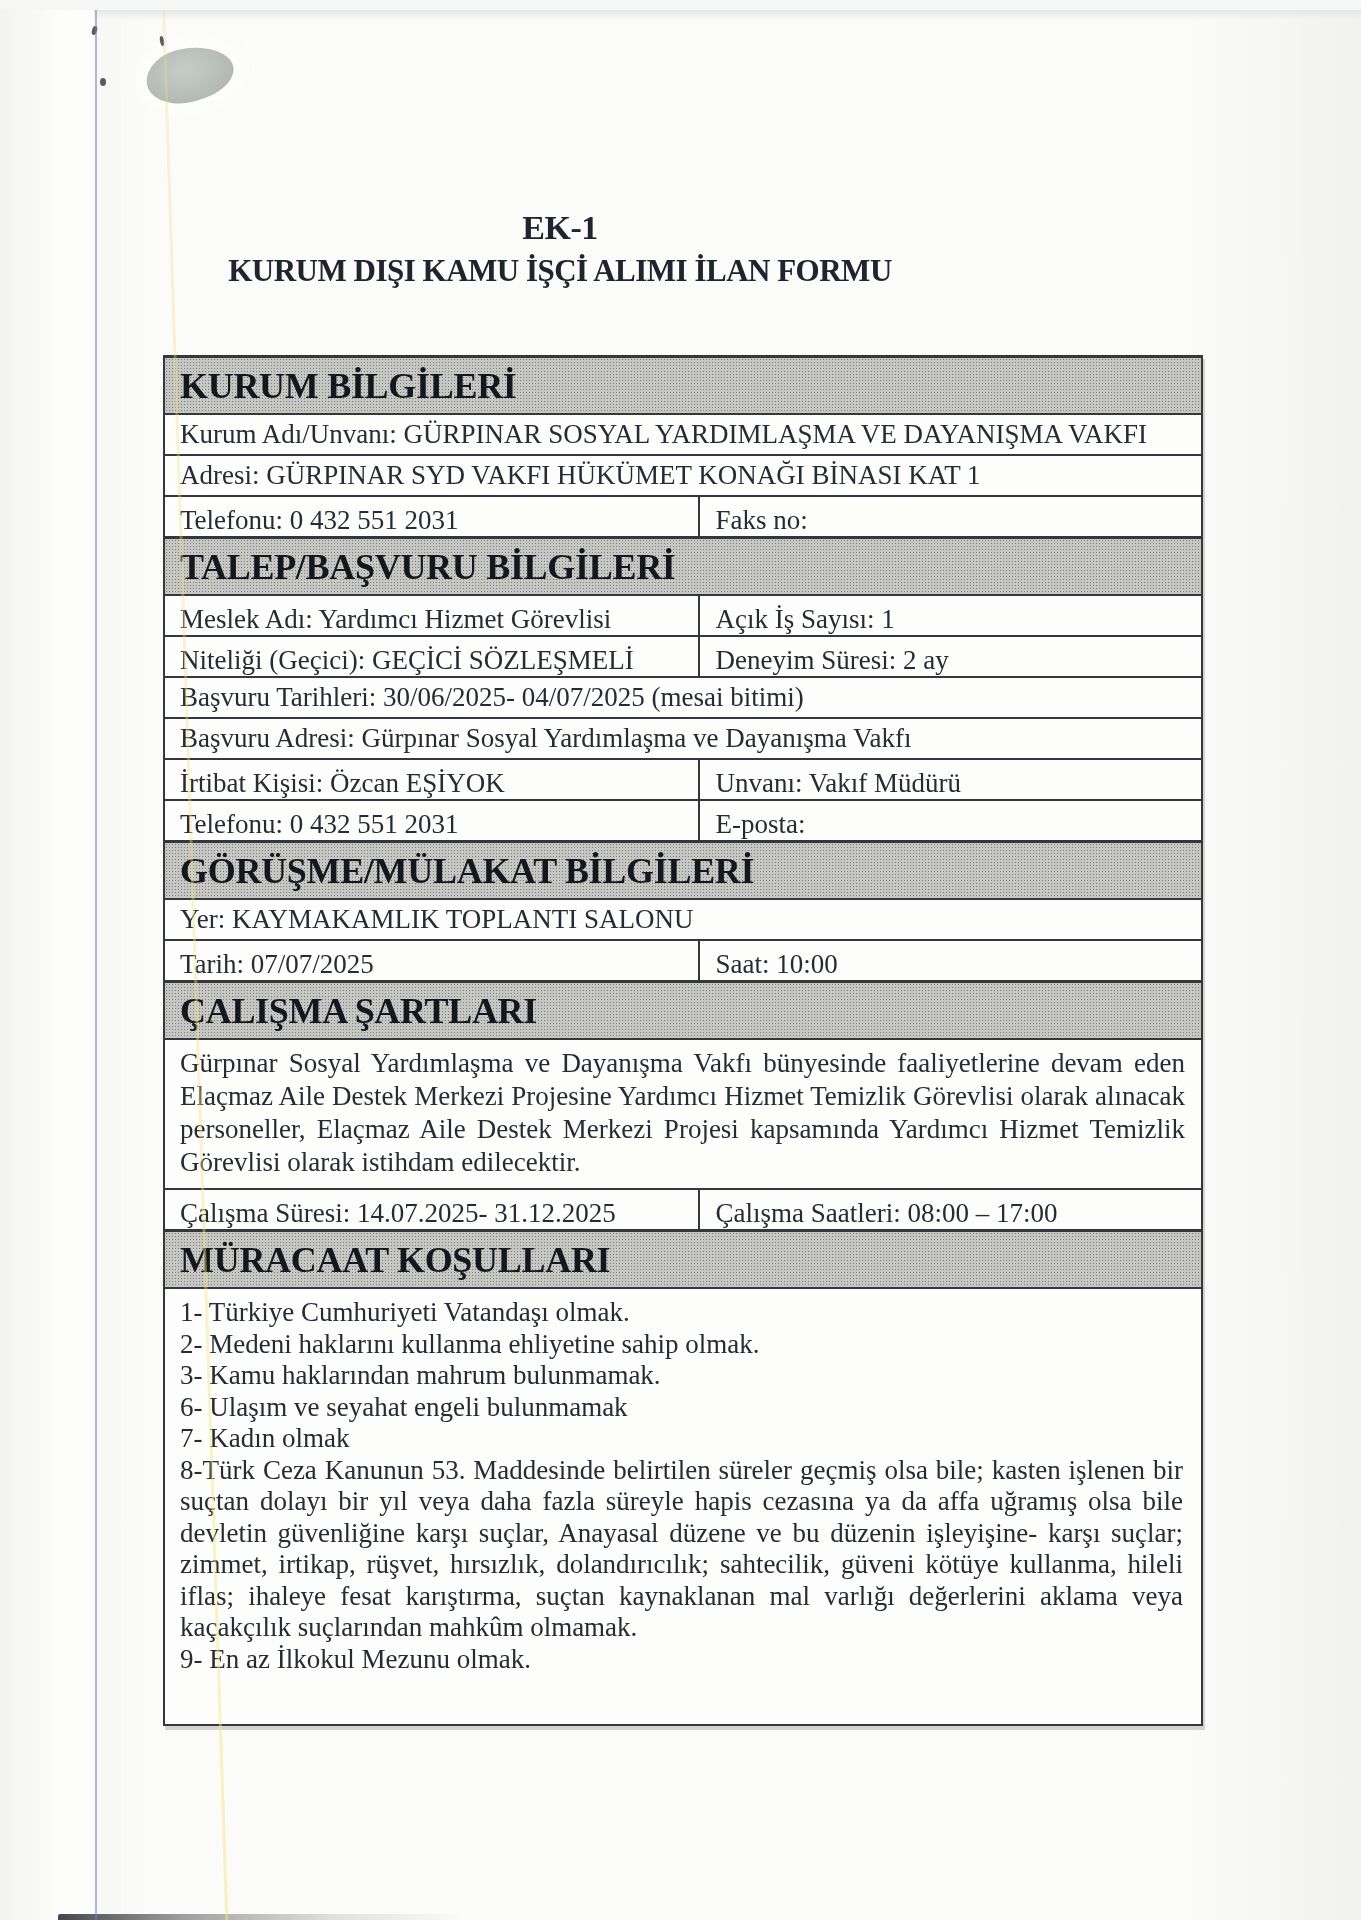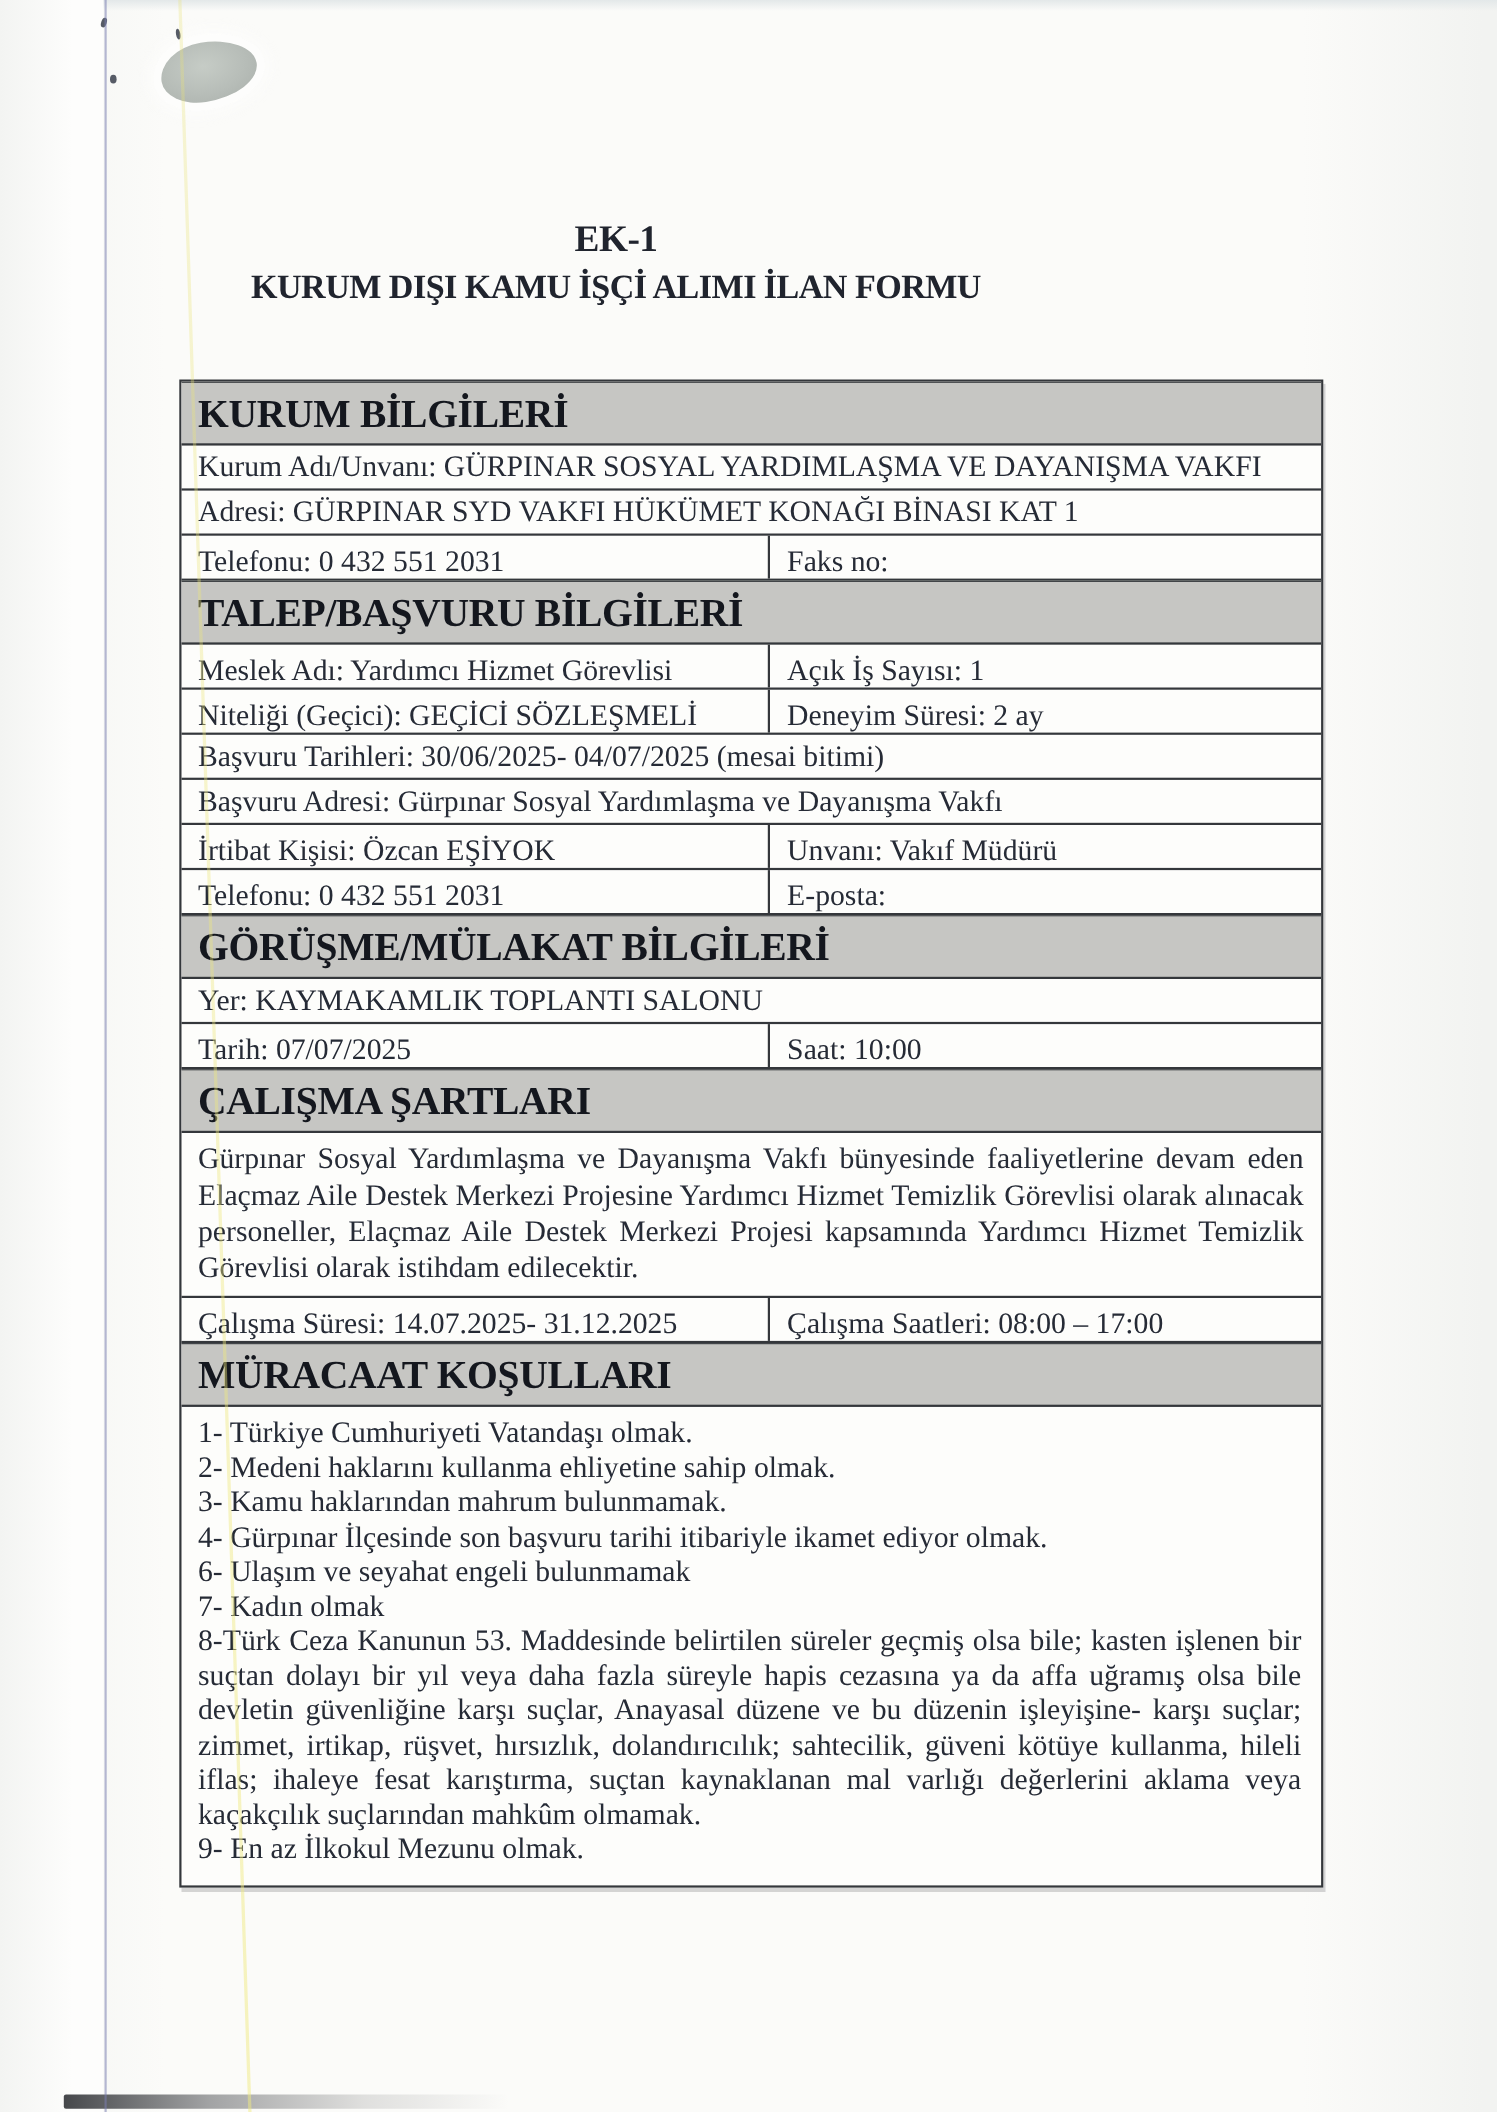--- a/index.html
+++ b/index.html
@@ -7,20 +7,21 @@
     width:1361px;height:1920px;position:relative;overflow:hidden;
     background:#f6f7f5;
     font-family:"Liberation Serif","DejaVu Serif",serif;
   }
   .sheet{
     position:absolute;inset:0;
     background:
       linear-gradient(180deg,#e3e8e9 0px,rgba(255,255,255,0) 10px),
       linear-gradient(90deg,#eceeec 0%,#f6f7f5 5%,#fbfbf9 11%,#fbfbf9 87%,#f2f3f1 99%),
       #fbfbf9;
+    margin-top: 10px;
   }
   .left-strip{position:absolute;left:0;top:0;width:94px;height:100%;
     background:linear-gradient(90deg,#f3f4f2,#fdfdfc 70%);}
   .fold-purple{position:absolute;left:95px;top:0;width:2px;height:1920px;
     background:rgba(124,128,178,.55);z-index:6;}
   .fold-yellow{position:absolute;left:162px;top:0;width:3px;height:1920px;
     background:linear-gradient(180deg,rgba(232,226,120,.30),rgba(240,234,130,.50));
     transform:skewX(1.9deg);transform-origin:top left;z-index:6;}
   .smudge{position:absolute;left:146px;top:38px;width:88px;height:54px;z-index:5;
     background:radial-gradient(ellipse at 45% 40%,#c6ccc6 0%,#b7bdb8 55%,#a9afaa 100%);
@@ -170,21 +171,20 @@
       </div>
     </div>
 
     <div class="sec-hdr">
       <span>MÜRACAAT KOŞULLARI</span>
     </div>
     <div class="t-list">
       <div class="li">1- Türkiye Cumhuriyeti Vatandaşı olmak.</div>
       <div class="li">2- Medeni haklarını kullanma ehliyetine sahip olmak.</div>
       <div class="li">3- Kamu haklarından mahrum bulunmamak.</div>
-      <div class="li">4- Gürpınar İlçesinde son başvuru tarihi itibariyle ikamet ediyor olmak.</div>
       <div class="li">6- Ulaşım ve seyahat engeli bulunmamak</div>
       <div class="li">7- Kadın olmak</div>
       <div class="li">8-Türk Ceza Kanunun 53. Maddesinde belirtilen süreler geçmiş olsa bile; kasten işlenen bir suçtan dolayı bir yıl veya daha fazla süreyle hapis cezasına ya da affa uğramış olsa bile devletin güvenliğine karşı suçlar, Anayasal düzene ve bu düzenin işleyişine- karşı suçlar; zimmet, irtikap, rüşvet, hırsızlık, dolandırıcılık; sahtecilik, güveni kötüye kullanma, hileli iflas; ihaleye fesat karıştırma, suçtan kaynaklanan mal varlığı değerlerini aklama veya kaçakçılık suçlarından mahkûm olmamak.</div>
       <div class="li">9- En az İlkokul Mezunu olmak.</div>
     </div>
 
   </div>
 
   <div class="fold-purple"></div>
   <div class="fold-yellow"></div>

